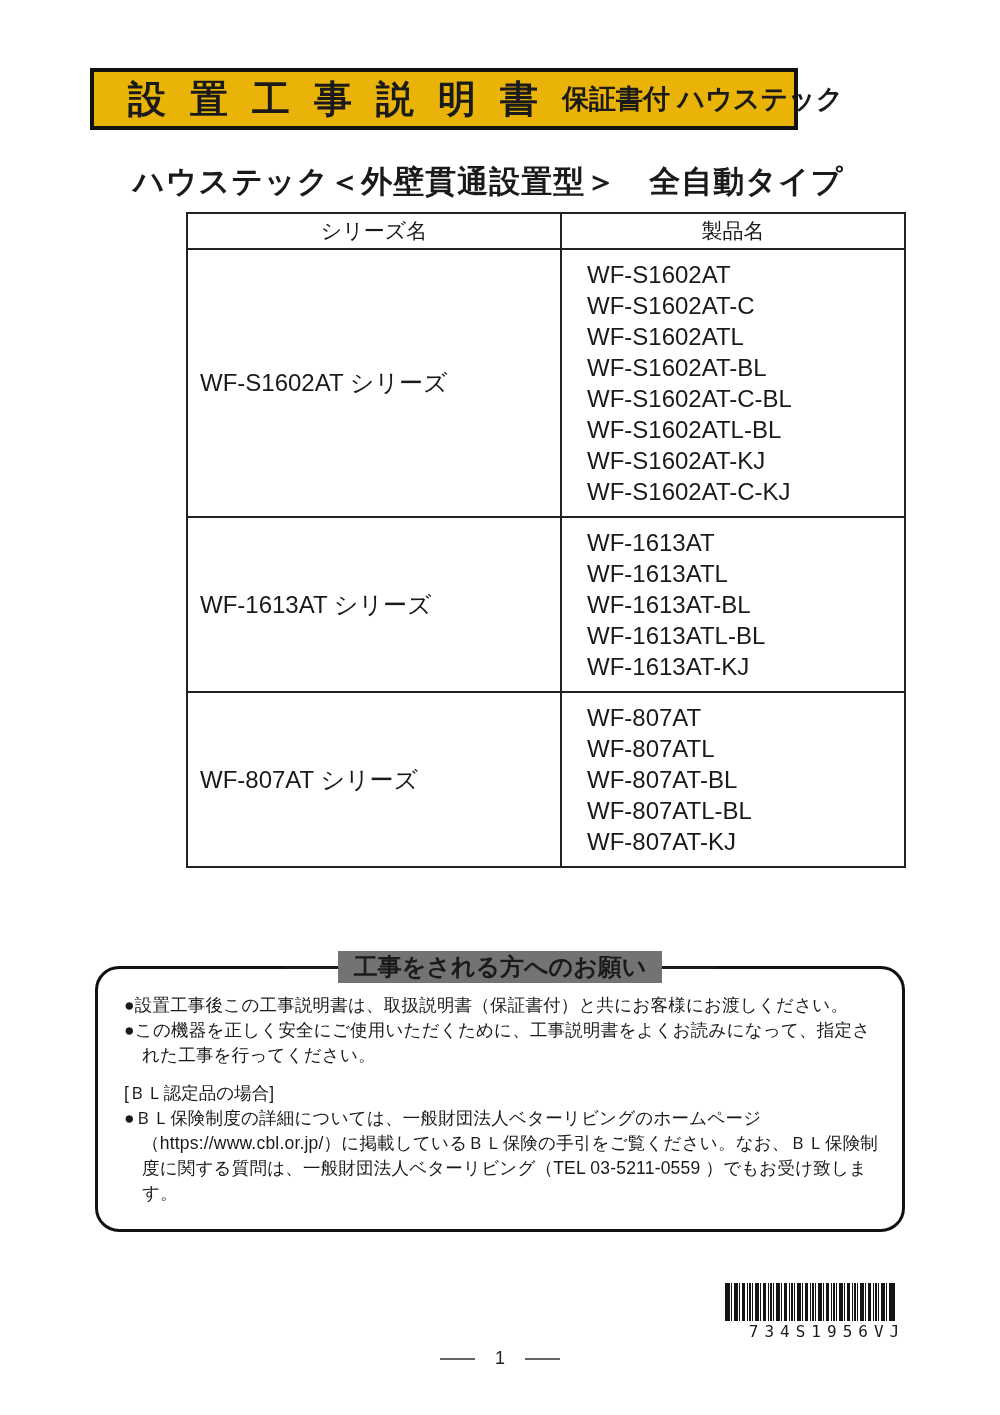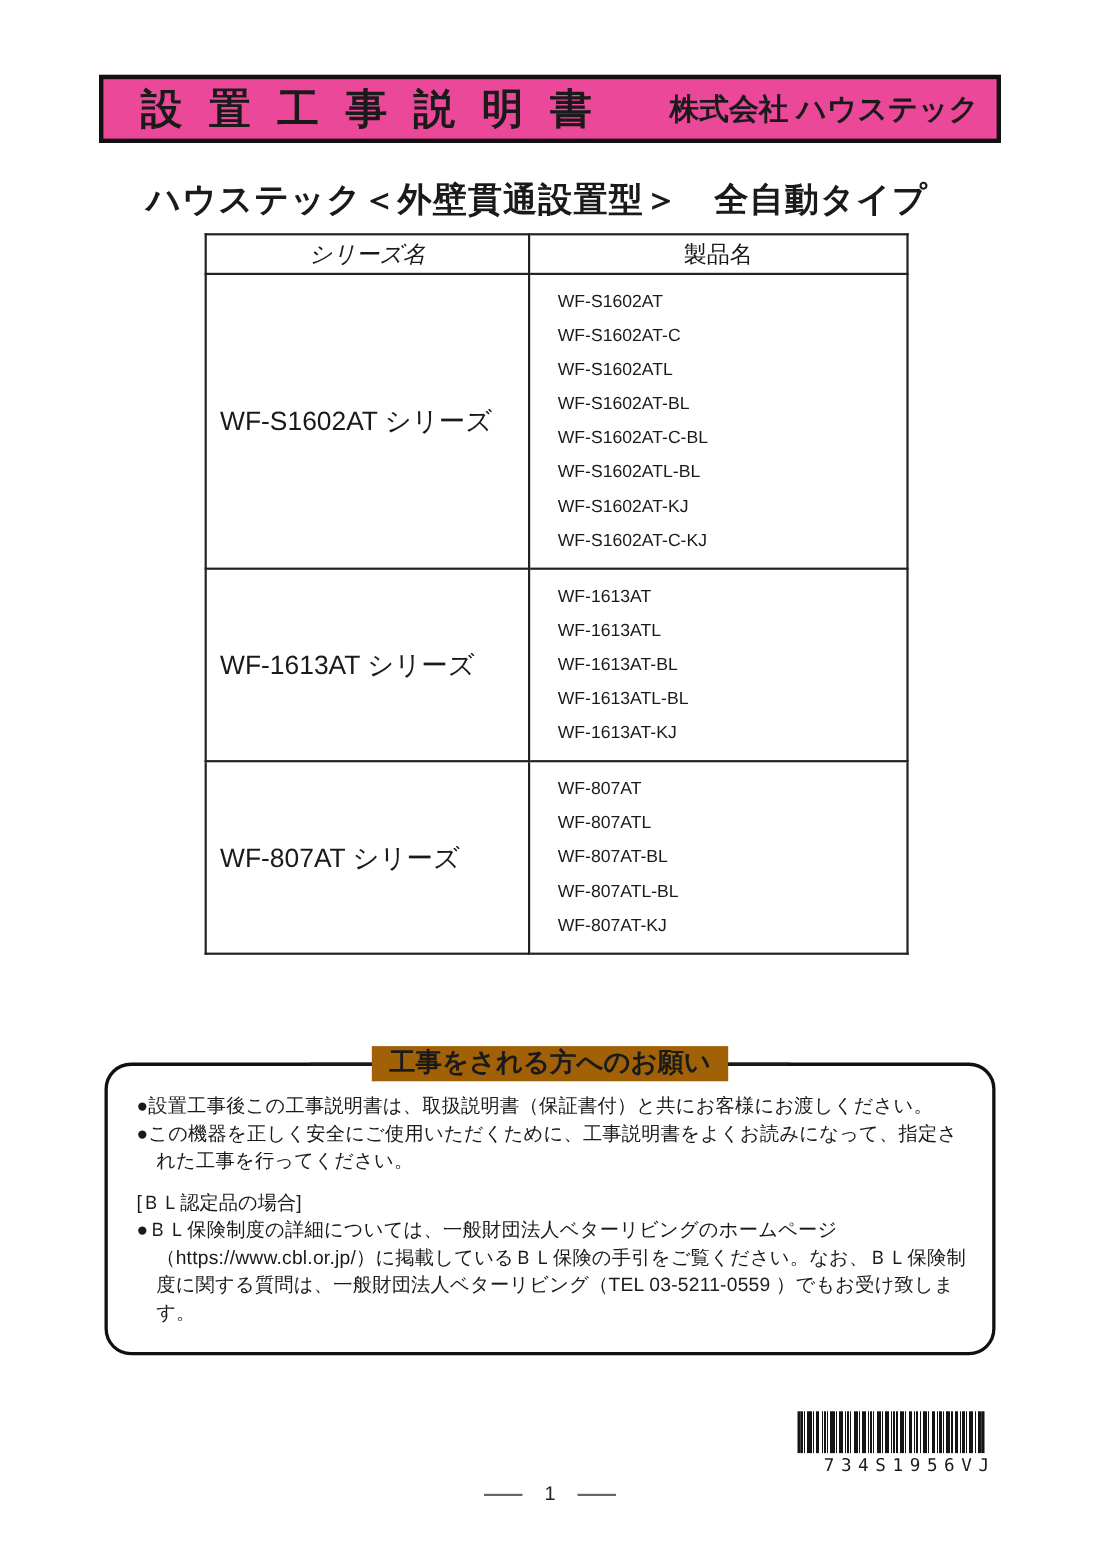--- a/index.html
+++ b/index.html
@@ -11,26 +11,26 @@
     height: 1415px;
     margin: 0 auto;
     background: #ffffff;
     overflow: hidden;
   }
 
   
   .title-box {
     position: absolute;
     left: 90px; top: 68px;
-    width: 820px; height: 62px;
+    width: 708px; height: 62px;
     border: 4px solid #111;
     display: flex;
     align-items: center;
     justify-content: space-between;
-    background: #ec4899;
+    background: #eab308;
   }
   .doc-title {
     margin-left: 34px;
     font-size: 38px;
     font-weight: bold;
     letter-spacing: 24px;
     white-space: nowrap;
   }
   .company {
     margin-right: 16px;
@@ -60,34 +60,34 @@
   .model-table th, .model-table td {
     border: 2px solid #222;
     font-weight: normal;
   }
   .model-table th {
     height: 36px;
     font-size: 21px;
     text-align: center;
     vertical-align: middle;
   }
-  .col-series { width: 294px; font-style: italic; }
+  .col-series { width: 374px; }
   .col-product { width: 344px; }
   .series-cell {
     vertical-align: middle;
     padding-left: 12px;
     font-size: 24px;
     white-space: nowrap;
   }
   .products-cell {
     padding: 9px 0 9px 25px;
     vertical-align: middle;
   }
   .products-cell div {
-    font-size: 16px;
+    font-size: 24px;
     line-height: 31px;
     white-space: nowrap;
   }
 
   
   .notice-box {
     position: absolute;
     left: 95px; top: 966px;
     width: 810px;
     min-height: 266px;
@@ -103,21 +103,21 @@
     align-items: center;
     justify-content: center;
   }
   .rule {
     width: 56px; height: 3px;
     background: #1a1a1a;
   }
   .notice-title {
     font-size: 24px;
     font-weight: bold;
-    background: #a16207;
+    background: #737373;
     padding: 0 16px;
     line-height: 32px;
     white-space: nowrap;
   }
   .notice-body { margin-top: 8px; }
   .bullet {
     font-size: 17.5px;
     line-height: 25px;
     padding-left: 18px;
     text-indent: -18px;
@@ -168,21 +168,21 @@
   .fdash { width: 35px; height: 2px; background: #666; }
   .page-num { font-size: 18px; color: #222; }
 </style>
 </head>
 <body>
 
 <div class="page">
 
   <div class="title-box">
     <div class="doc-title">設置工事説明書</div>
-    <div class="company">株式会社 ハウステック</div>
+    <div class="company">保証書付 ハウステック</div>
   </div>
 
   <div class="subtitle">ハウステック＜外壁貫通設置型＞　全自動タイプ</div>
 
   <table class="model-table">
     <thead>
       <tr>
         <th class="col-series">シリーズ名</th>
         <th class="col-product">製品名</th>
       </tr>

